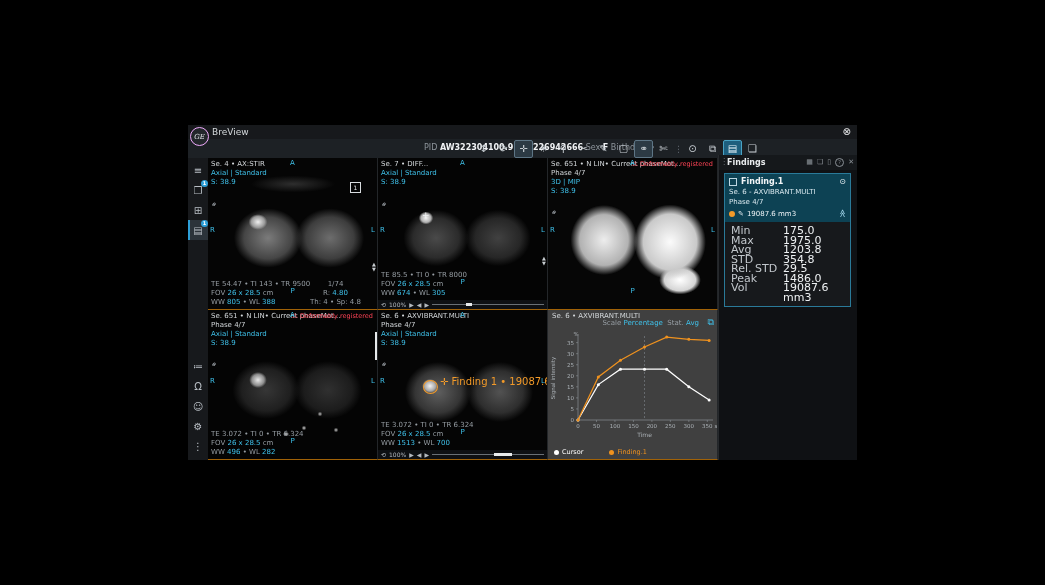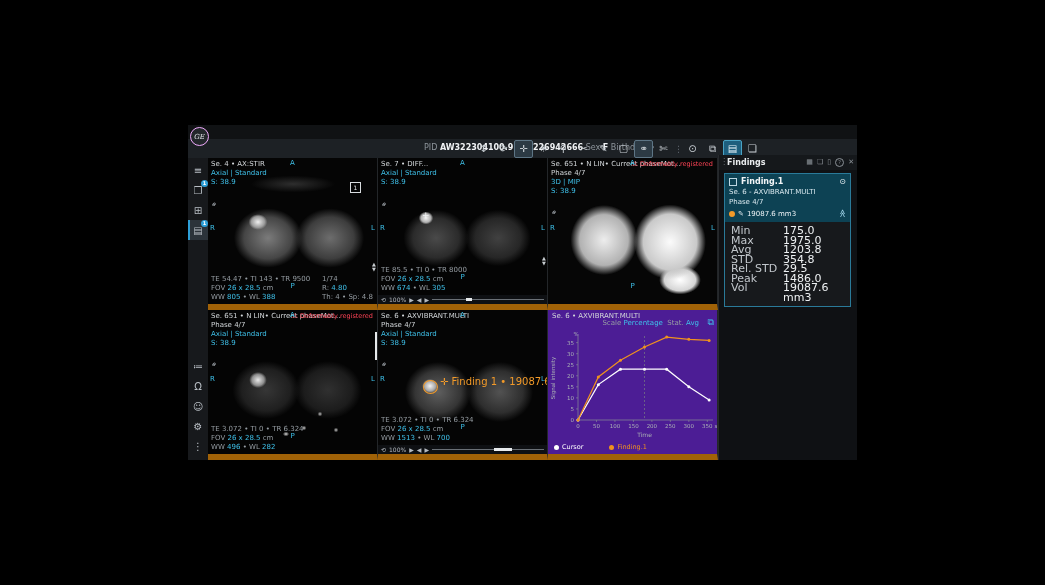--- a/index.html
+++ b/index.html
@@ -33,28 +33,28 @@
   .sb-group-top{position:absolute;top:2px;left:0;width:20px;}
   .sb-group-bottom{position:absolute;bottom:4px;left:0;width:20px;}
   .sb-item{position:relative;width:20px;height:20px;display:flex;align-items:center;justify-content:center;
            font-size:10px;color:#b9bfc5;cursor:pointer;}
   .sb-item.active{background:#2c333a;box-shadow:inset 2px 0 0 #2d9fd8;}
   .sb-badge{position:absolute;top:0px;right:0px;min-width:7px;height:7px;border-radius:4px;background:#2d9fd8;
             color:#fff;font-size:5px;line-height:7px;text-align:center;font-weight:bold;}
 
   
   .vpgrid{position:absolute;left:20px;top:33px;width:510px;height:302px;background:#000;}
-  .vp{position:absolute;overflow:hidden;background:#4c1d95;border-right:1px solid #232629;border-bottom:6px solid #a16207;box-sizing:border-box;}
+  .vp{position:absolute;overflow:hidden;background:#404040;border-right:1px solid #232629;border-bottom:1px solid #a16207;box-sizing:border-box;}
   .vp .img{position:absolute;left:0;top:0;right:0;bottom:0;}
   .ol{position:absolute;font-size:7px;line-height:9px;white-space:nowrap;z-index:3;}
   .wt{color:#d3d7da;} .cy{color:#3fc1ea;} .gy{color:#969da3;} .rd{color:#ff4456;}
   .tl{left:3px;top:2px;}
   .bl{left:3px;bottom:2px;}
   .bl2{left:3px;bottom:11px;}
-  .br{right:4px;bottom:2px;text-align:left;}
+  .br{right:16px;bottom:2px;text-align:center;}
   .warn{right:4px;top:2px;font-size:6.5px;}
   .o-top{top:1px;left:0;right:0;text-align:center;}
   .o-left{left:2px;top:45%;}
   .o-right{right:2px;top:45%;}
   .o-bottom{bottom:13px;left:0;right:0;text-align:center;}
   .o-bottom.hi{bottom:22px;}
   .linkicon{left:3px;top:42px;font-size:8px;color:#9aa0a6;transform:rotate(-45deg);}
   .linkicon.lo{top:50px;}
   .annbox{position:absolute;right:16px;top:24px;width:9px;height:9px;border:1px solid #d8dcdf;
           font-size:6px;color:#e6e9eb;text-align:center;line-height:9px;z-index:3;}
@@ -103,20 +103,24 @@
   .fstat .sv{color:#eef1f3;}
 
   svg text{font-family:"DejaVu Sans","Liberation Sans",sans-serif;}
 </style>
 </head>
 <body>
 
 <div id="stage">
   <div id="app">
 
+    <div class="titlebar">
+      <span class="apptitle">BreView</span>
+      <span class="winclose">⊗</span>
+    </div>
     <div class="gelogo">GE</div>
 
     <div class="toolrow">
       <div class="patientbar">
         <span class="lbl">PID</span>
         <span class="val">AW322304100.913.1226942666</span>
         <span class="lbl">Sex</span>
         <span class="val">F</span>
         <span class="lbl">Birthdate</span>
         <span class="caret">▾</span>

